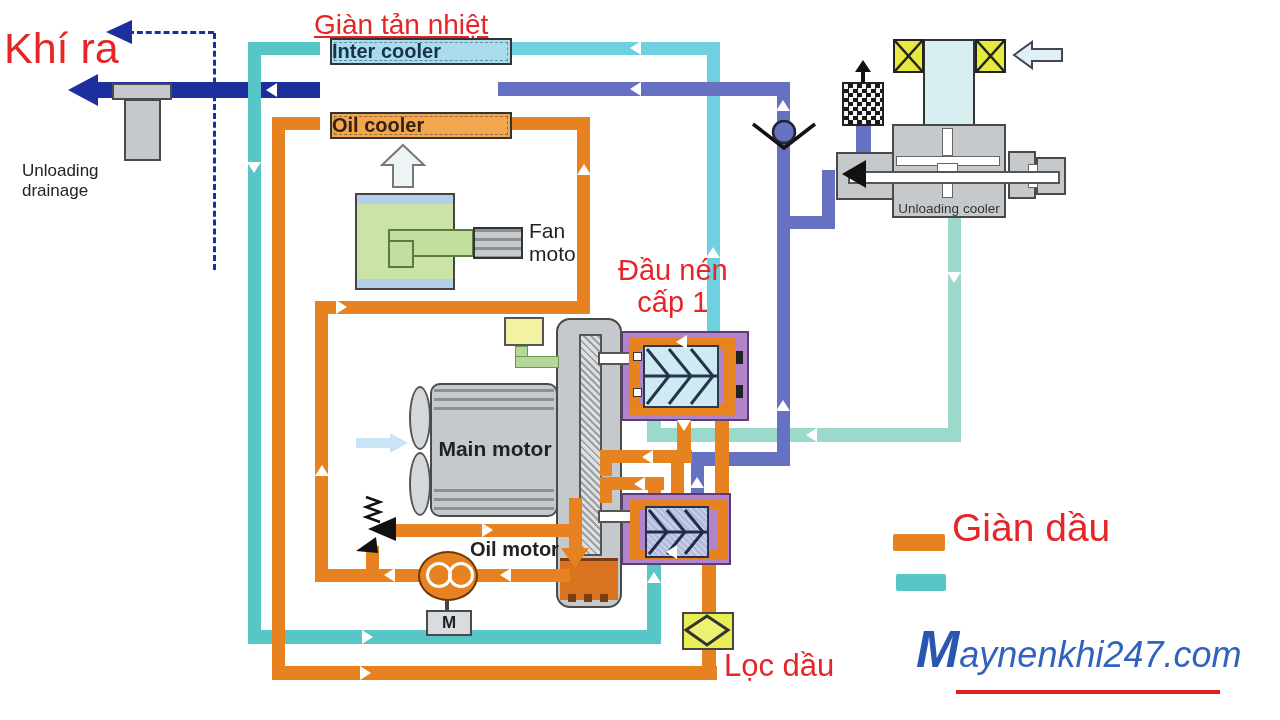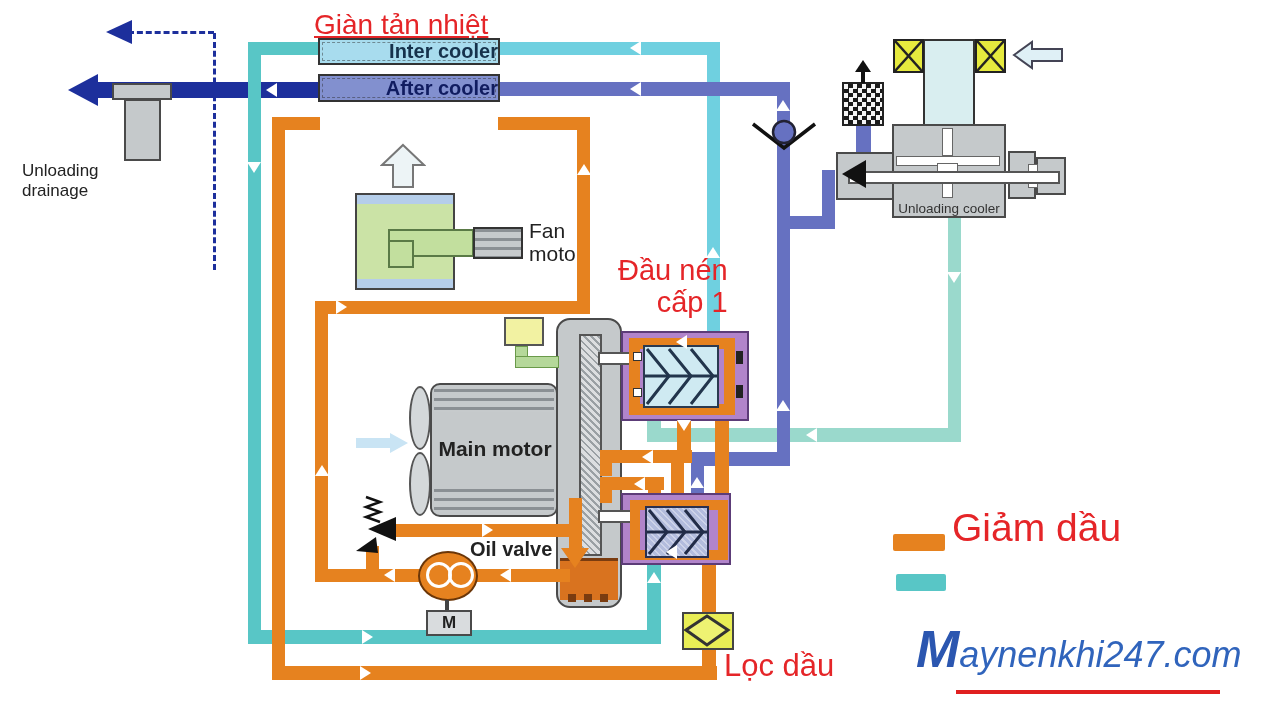--- a/index.html
+++ b/index.html
@@ -7,22 +7,22 @@
          font-family:"Liberation Sans", sans-serif;}
   .abs{position:absolute;box-sizing:border-box;}
   
   .p-teal {background:var(--air-teal,#58c6c6);}
   .p-cyan {background:var(--air-cyan,#6fd0e0);}
   .p-pale {background:var(--air-pale,#9ad9cc);}
   .p-peri {background:var(--air-peri,#6671c1);}
   .p-navy {background:var(--air-navy,#1d2f9c);}
   .p-oil  {background:var(--oil,#e6821f);}
   
-  .cooler{display:flex;align-items:center;justify-content:flex-end;border:2px solid #333;
-          font-weight:bold;font-size:20px;}
+  .cooler{display:flex;align-items:center;justify-content:flex-start;border:2px solid #333;
+          font-weight:bold;font-size:20px;margin-left:12px;}
   .dashed-inner{position:absolute;inset:2px;border:1px dashed rgba(40,40,40,.45);pointer-events:none;}
   
   .gray{background:#c5c9cb;border:2px solid #4a4a4a;}
   .stripes{background:repeating-linear-gradient(180deg,#8b9094 0 3px,#c6cacc 3px 9px);}
   .hatch{background:#d8dadc;background-image:repeating-linear-gradient(45deg,#9aa0a4 0 2px,#dcdee0 2px 5px);
          border:2px solid #555;}
   .checker{background:repeating-conic-gradient(#1a1a1a 0% 25%, #f5f5f5 25% 50%);background-size:9px 9px;
            border:2px solid #222;}
   
   .red{color:var(--label-red,#e52528);white-space:nowrap;}
@@ -71,23 +71,23 @@
   <div class="abs p-peri" style="left:822px;top:170px;width:13px;height:59px;"></div>
   <div class="abs p-peri" style="left:777px;top:216px;width:58px;height:13px;"></div>
   <div class="abs p-peri" style="left:856px;top:122px;width:15px;height:36px;"></div>
 
   <div class="abs p-oil" style="left:272px;top:117px;width:48px;height:13px;"></div>
   <div class="abs p-oil" style="left:498px;top:117px;width:92px;height:13px;"></div>
   <div class="abs cooler" style="left:318px;top:38px;width:182px;height:27px;background:#a8dcee;color:#16324c;">
     <div class="dashed-inner"></div>
       <span>Inter cooler</span>
   </div>
-  <div class="abs cooler" style="left:318px;top:74px;width:182px;height:28px;background:#8290cf;color:#101c60;">
+  <div class="abs cooler" style="left:318px;top:112px;width:182px;height:27px;background:#f2a64e;color:#332211;">
     <div class="dashed-inner"></div>
-      <span>After cooler</span>
+      <span>Oil cooler</span>
   </div>
 
   <svg class="abs" style="left:380px;top:143px;" width="46" height="46">
     <polygon points="23,2 44,22 33,22 33,44 13,44 13,22 2,22" fill="#edf4f6" stroke="#777" stroke-width="2"></polygon>
   </svg>
   <div class="abs" style="left:355px;top:193px;width:100px;height:97px;background:var(--fan-green,#cbe3a6);border:2px solid #444;"></div>
   <div class="abs" style="left:357px;top:195px;width:96px;height:9px;background:#b5ceea;"></div>
   <div class="abs" style="left:357px;top:279px;width:96px;height:9px;background:#b5ceea;"></div>
   <div class="abs" style="left:388px;top:229px;width:86px;height:28px;background:#c2df9e;border:2px solid #5a7a46;"></div>
   <div class="abs" style="left:388px;top:240px;width:26px;height:28px;background:#c2df9e;border:2px solid #5a7a46;"></div>
@@ -137,21 +137,21 @@
   <div class="abs" style="left:561px;top:548px;width:0;height:0;border-left:14px solid transparent;border-right:14px solid transparent;border-top:20px solid var(--oil,#e6821f);"></div>
 
   <svg class="abs" style="left:350px;top:495px;" width="52" height="58">
     <path d="M16,2 l14,5 -14,5 14,5 -14,5 14,5" stroke="#111" stroke-width="2.5" fill="none"></path>
     <polygon points="46,22 18,34 46,46" fill="#111"></polygon>
     <polygon points="6,56 26,42 28,58" fill="#111"></polygon>
   </svg>
   <div class="abs" style="left:418px;top:551px;width:60px;height:50px;background:var(--oil,#e6821f);border:2.5px solid #6b3608;border-radius:50%;"></div>
   <div class="abs" style="left:426px;top:562px;width:26px;height:26px;border:3px solid #fff;border-radius:50%;"></div>
   <div class="abs" style="left:448px;top:562px;width:26px;height:26px;border:3px solid #fff;border-radius:50%;"></div>
-  <div class="abs blk" style="left:470px;top:538px;font-size:20px;font-weight:bold;">Oil valve</div>
+  <div class="abs blk" style="left:470px;top:538px;font-size:20px;font-weight:bold;">Oil motor</div>
   <div class="abs" style="left:445px;top:600px;width:4px;height:11px;background:#444;"></div>
   <div class="abs gray" style="left:426px;top:610px;width:46px;height:26px;background:#d9dcde;display:flex;align-items:center;justify-content:center;font-weight:bold;font-size:17px;color:#222;">
     <span>M</span>
   </div>
 
   <div class="abs" style="left:621px;top:331px;width:128px;height:90px;background:var(--head-purple,#b184ca);border:2px solid #5c3c78;"></div>
   <div class="abs" style="left:598px;top:352px;width:38px;height:13px;background:#fff;border:2px solid #555;"></div>
   <div class="abs loop" style="left:629px;top:338px;width:106px;height:77px;"></div>
   <div class="abs" style="left:643px;top:345px;width:76px;height:63px;background:var(--rotor1-blue,#cfeaf2);border:2px solid #2a3a50;">
     <svg width="72" height="59" viewBox="0 0 72 59" preserveAspectRatio="none">
@@ -215,28 +215,29 @@
   <div class="abs blk" style="left:894px;top:201px;width:110px;text-align:center;font-size:13.5px;color:#333;">Unloading cooler</div>
   <div class="abs checker" style="left:842px;top:82px;width:42px;height:44px;"></div>
   <div class="abs" style="left:861px;top:71px;width:4px;height:12px;background:#111;"></div>
   <div class="abs" style="left:855px;top:60px;width:0;height:0;border-left:8px solid transparent;border-right:8px solid transparent;border-bottom:12px solid #111;"></div>
   <svg class="abs" style="left:751px;top:118px;" width="66" height="36">
     <polyline points="2,6 33,30 64,6" fill="none" stroke="#111" stroke-width="3.5"></polyline>
     <circle cx="33" cy="14" r="11" fill="#6671c1" stroke="#223" stroke-width="2.5"></circle>
   </svg>
 
   <div class="abs red" style="left:314px;top:9px;font-size:28px;text-decoration:underline;">Giàn tản nhiệt</div>
-  <div class="abs red" style="left:618px;top:254px;font-size:29px;line-height:32px;text-align:right;">
+  <div class="abs red" style="left:4px;top:24px;font-size:43px;">Khí ra</div>
+  <div class="abs red" style="left:618px;top:254px;font-size:29px;line-height:32px;text-align:center;">
     <div>Đầu nén</div>
       <div>cấp 1</div>
   </div>
   <div class="abs red" style="left:724px;top:648px;font-size:31px;">Lọc dầu</div>
 
   <div class="abs" style="left:893px;top:534px;width:52px;height:17px;background:var(--oil,#e6821f);border-radius:2px;"></div>
-  <div class="abs red" style="left:952px;top:506px;font-size:39px;">Giảm dầu</div>
+  <div class="abs red" style="left:952px;top:506px;font-size:39px;">Giàn dầu</div>
   <div class="abs" style="left:896px;top:574px;width:50px;height:17px;background:var(--air-teal,#58c6c6);border-radius:2px;"></div>
 
   <div class="abs" style="left:916px;top:619px;white-space:nowrap;">
     <span style="font-size:52px;font-weight:bold;font-style:italic;color:#2b56b0;">M</span><span style="font-size:36px;font-style:italic;color:var(--watermark-blue,#3064bc);">aynenkhi247.com</span>
   </div>
   <div class="abs" style="left:956px;top:690px;width:264px;height:4px;background:var(--underline-red,#e02020);"></div>
 
   <div class="abs awd" style="left:247px;top:162px;"></div>
   <div class="abs awr" style="left:362px;top:630px;"></div>
   <div class="abs awu" style="left:647px;top:572px;"></div>

